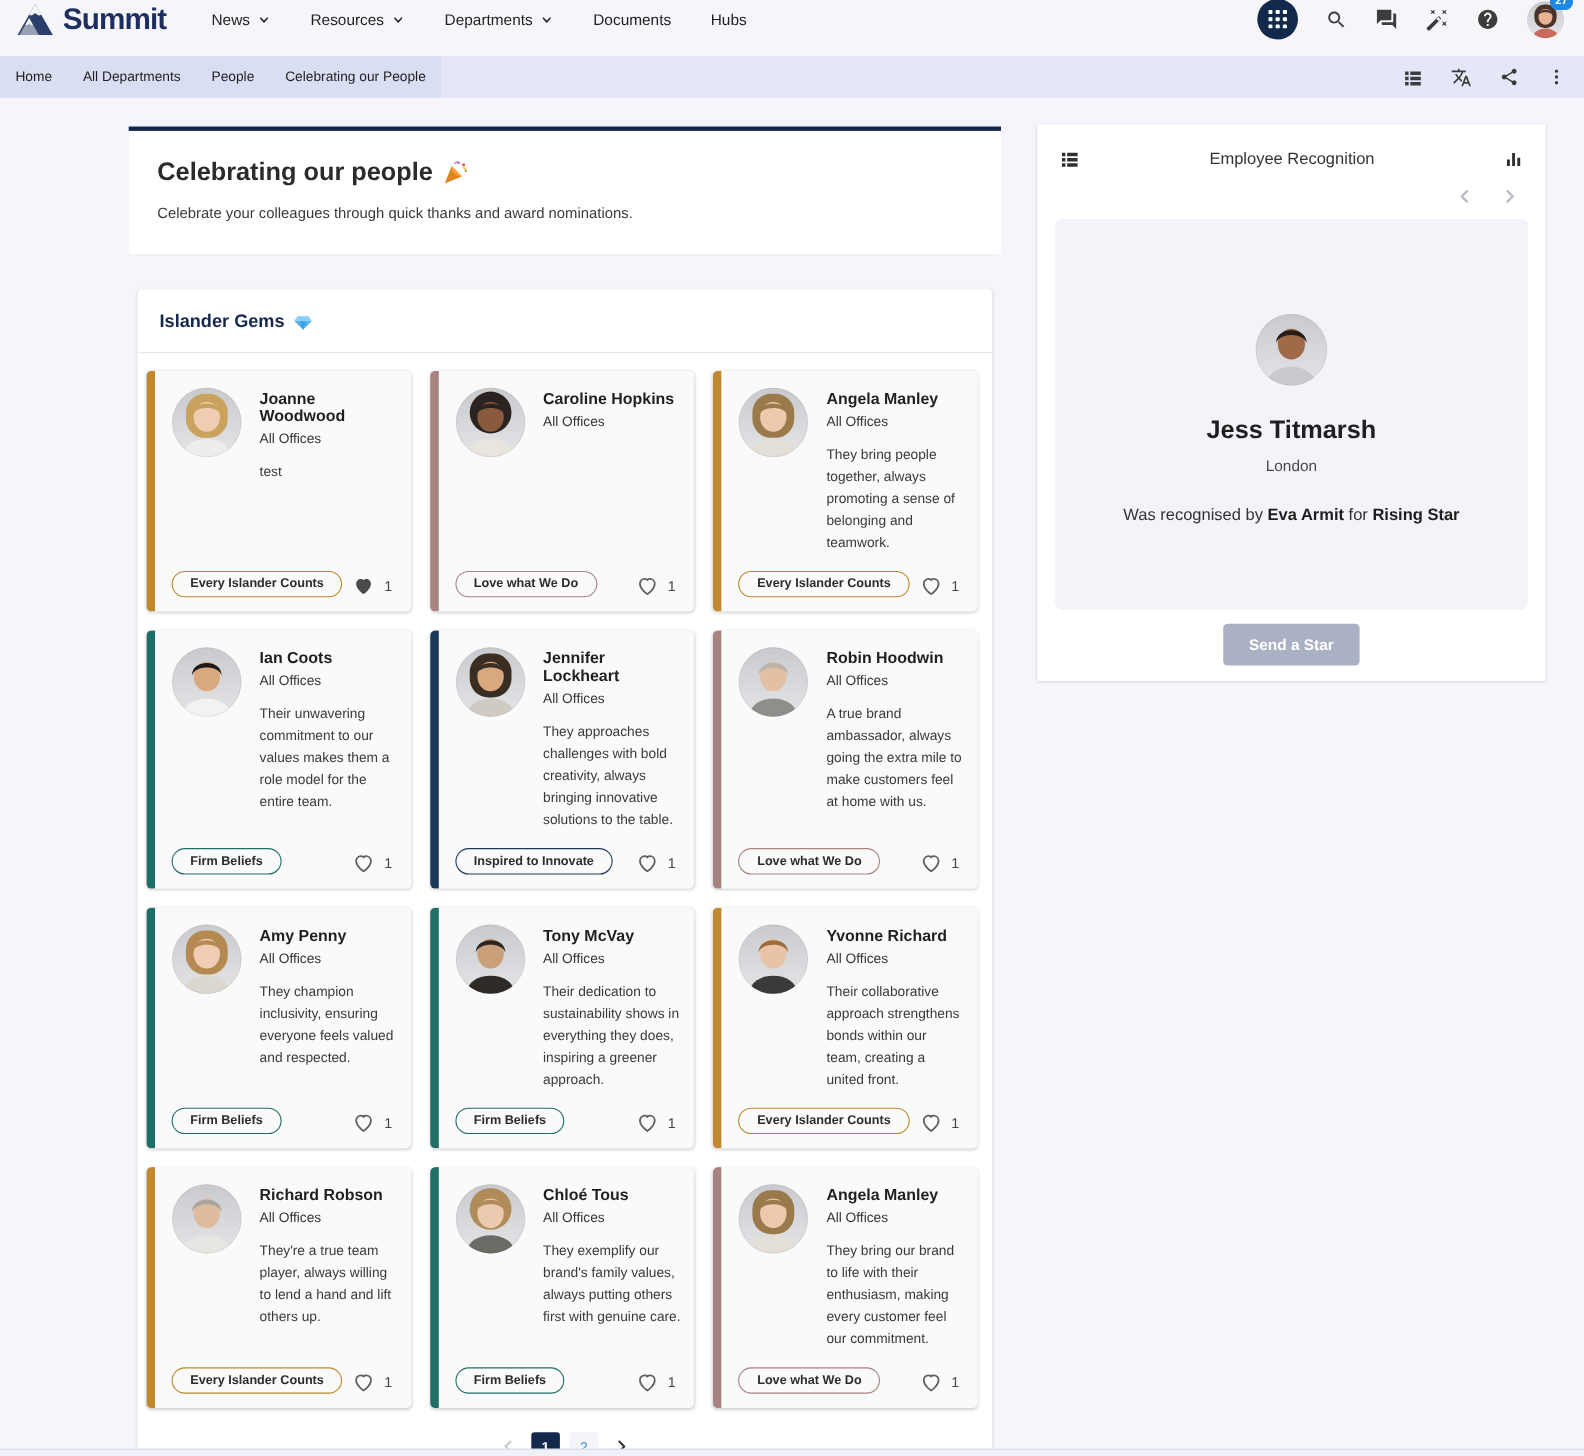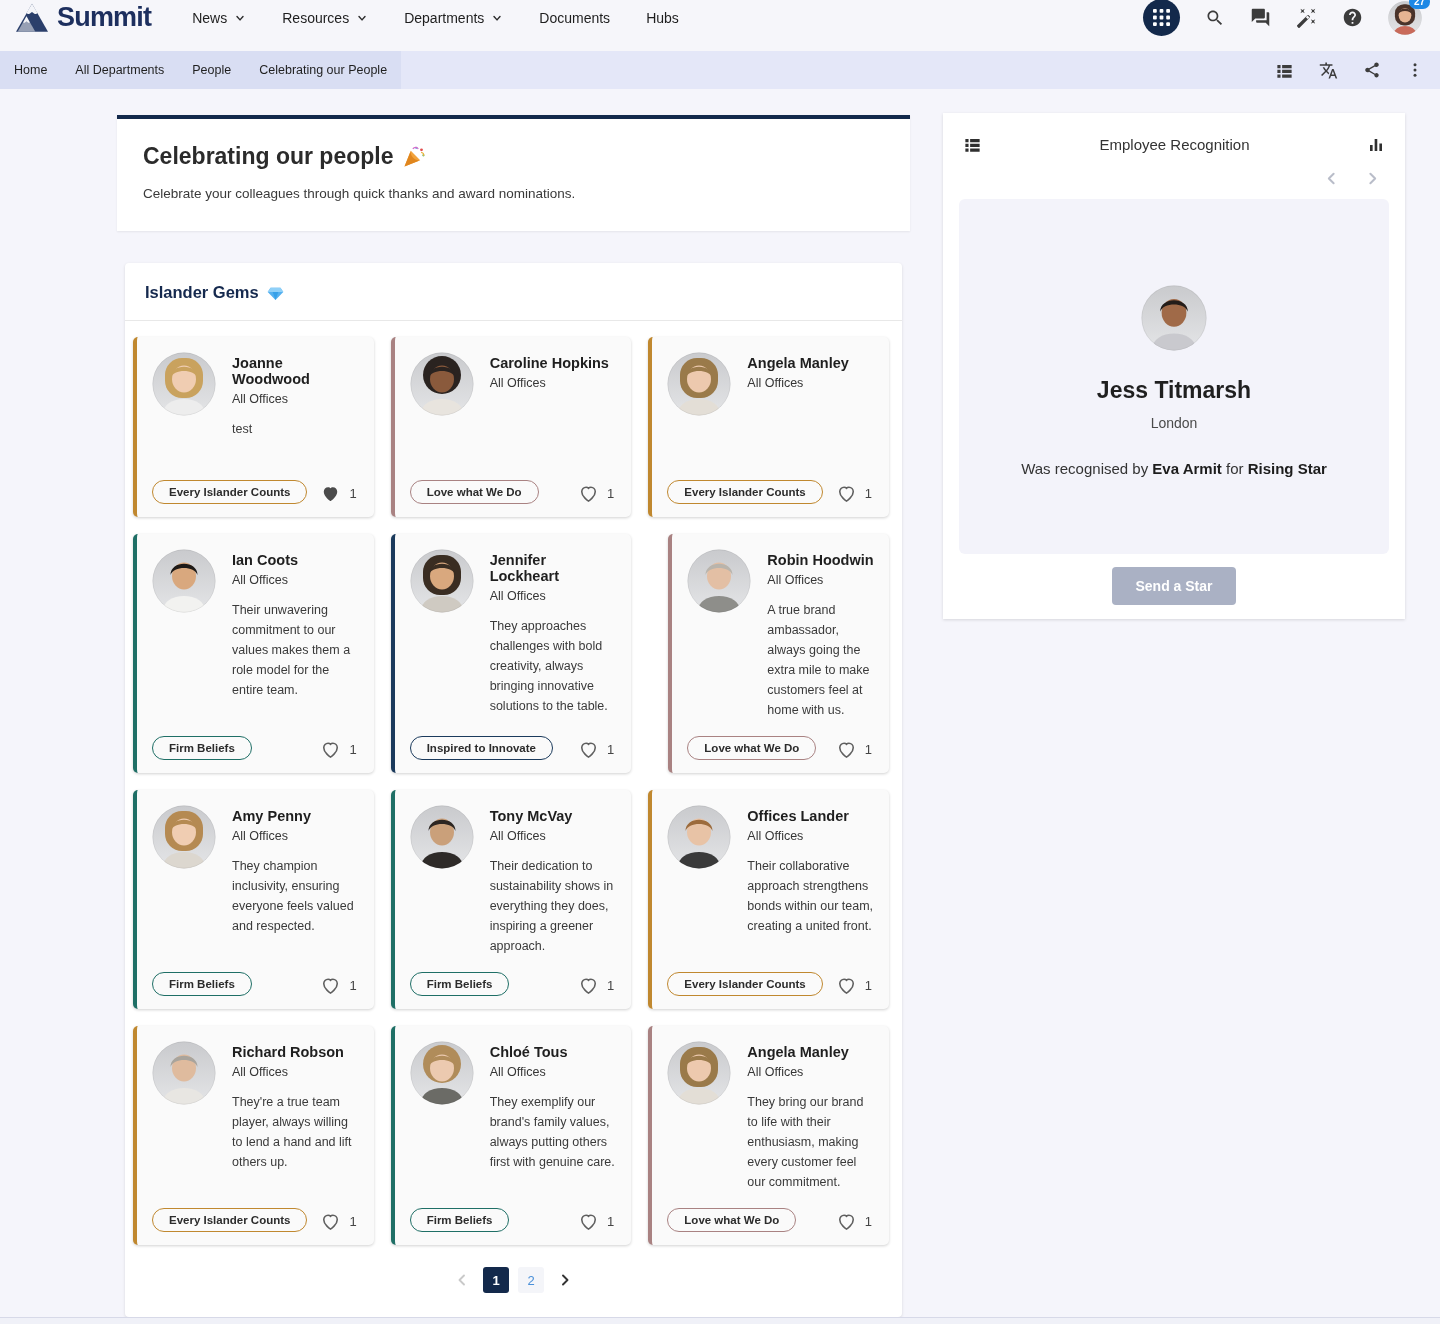--- a/index.html
+++ b/index.html
@@ -34,21 +34,21 @@
   .page-title { font-size:23px; font-weight:700; color:#2b2b2b; display:flex; align-items:center; gap:9px; }
   .page-subtitle { margin-top:16px; font-size:13.5px; color:#3a3a3a; }
   
   .gems-panel { margin:32px 8px 0; background:#fff; border-radius:4px; box-shadow:0 1px 3px rgba(0,0,0,.13); }
   .gems-header { display:flex; align-items:center; padding:20px 20px 18px; border-bottom:1px solid #e8e8e8; }
   .gems-title { font-size:16.5px; font-weight:700; color:#15294e; display:flex; align-items:flex-end; gap:8px; }
   .gems-actions { margin-left:auto; display:flex; gap:11px; }
   .filter-btn { background:#e3e3e3; border:none; border-radius:4px; padding:8px 17px; font-size:13px; font-weight:600; color:#222; display:flex; align-items:center; gap:9px; cursor:pointer; font-family:inherit; }
   .nominate-btn { background:#13294b; color:#fff; border:none; border-radius:4px; padding:8px 16px; font-size:13px; font-weight:600; display:flex; align-items:center; gap:9px; cursor:pointer; font-family:inherit; }
   .cards-grid { display:grid; grid-template-columns:repeat(3,1fr); gap:17px; padding:16px 13px 6px 8px; }
-  .gem-card { background:#fafafa; border-radius:5px; box-shadow:0 1px 3px rgba(0,0,0,.18); border-left:4px solid #84cc16; padding:15px 12px 13px 15px; display:flex; flex-direction:column; min-height:180px; }
+  .gem-card { background:#fafafa; border-radius:5px; box-shadow:0 1px 3px rgba(0,0,0,.18); border-left:8px solid #84cc16; padding:15px 12px 13px 15px; display:flex; flex-direction:column; min-height:180px; }
   .gem-top { display:flex; gap:16px; }
   .gem-avatar { flex:none; width:64px; height:64px; }
   .gem-right { flex:1; min-width:0; padding-top:3px; }
   .gem-name { font-size:14.5px; font-weight:600; color:#1f1f1f; margin-bottom:5px; }
   .gem-office { font-size:12.5px; color:#363636; margin-bottom:13px; }
   .gem-quote { font-size:12.5px; color:#3a3a3a; line-height:1.6; }
   .gem-footer { display:flex; align-items:flex-end; margin-top:auto; padding-top:16px; }
   .gem-badge { border:1.7px solid #999; border-radius:15px; padding:5px 16px; font-size:11.5px; font-weight:600; color:#2c2c2c; background:transparent; white-space:nowrap; }
   .gem-likes { margin-left:auto; display:flex; align-items:center; gap:8px; padding-right:5px; }
   .heart { display:flex; cursor:pointer; }
@@ -352,20 +352,21 @@
                     <rect x="13" y="6" width="38" height="40" rx="17" fill="#9a7a4a"></rect>
       <ellipse cx="32" cy="61" rx="21" ry="14" fill="#e3ded6"></ellipse>
       <ellipse cx="32" cy="27" rx="12" ry="13.5" fill="#edc9ae"></ellipse>
       <path d="M18.5 26 C18.5 11 45.5 11 45.5 26 C42.5 16.5 21.5 16.5 18.5 26 Z" fill="#9a7a4a"></path>
     </g>
     <circle cx="32" cy="32" r="31.2" fill="none" stroke="rgba(0,0,0,0.06)"></circle>
   </svg></div>
       <div class="gem-right">
         <div class="gem-name">Angela Manley</div>
         <div class="gem-office">All Offices</div>
+        <div class="gem-quote">They bring people together, always promoting a sense of belonging and teamwork.</div>
       </div>
     </div>
     <div class="gem-footer">
       <span class="gem-badge" style="border-color: rgb(192, 136, 47);">Every Islander Counts</span>
       <span class="gem-likes">
         <span class="heart">
                   <svg width="21" height="21" viewBox="0 0 24 24">
                     <path d="M12 20.7 C11.5 20.4 4.3 15.6 4.3 9.9 C4.3 7.1 6.5 4.9 9.2 4.9 C10.6 4.9 11.6 5.6 12 6.1 C12.4 5.6 13.4 4.9 14.8 4.9 C17.5 4.9 19.7 7.1 19.7 9.9 C19.7 15.6 12.5 20.4 12 20.7 Z" fill="none" stroke="#5f5f5f" stroke-width="1.8"></path>
                   </svg>
                 </span>
@@ -446,21 +447,21 @@
         <span class="heart">
                   <svg width="21" height="21" viewBox="0 0 24 24">
                     <path d="M12 20.7 C11.5 20.4 4.3 15.6 4.3 9.9 C4.3 7.1 6.5 4.9 9.2 4.9 C10.6 4.9 11.6 5.6 12 6.1 C12.4 5.6 13.4 4.9 14.8 4.9 C17.5 4.9 19.7 7.1 19.7 9.9 C19.7 15.6 12.5 20.4 12 20.7 Z" fill="none" stroke="#5f5f5f" stroke-width="1.8"></path>
                   </svg>
                 </span>
         <span class="like-count">1</span>
       </span>
     </div>
   </div>
 
-  <div class="gem-card" style="border-left-color: rgb(169, 130, 130); margin-left: 20px;">
+  <div class="gem-card" style="border-left-color: rgb(169, 130, 130);">
     <div class="gem-top">
       <div class="gem-avatar"><svg width="64" height="64" viewBox="0 0 64 64">
     <defs>
                     <clipPath id="av6">
                       <circle cx="32" cy="32" r="31.5"></circle>
                     </clipPath>
     <linearGradient id="av6g" x1="0" y1="0" x2="0" y2="1">
                       <stop offset="0" stop-color="#c9cacd"></stop>
                       <stop offset="1" stop-color="#e4e5e7"></stop>
                     </linearGradient>
@@ -585,21 +586,21 @@
                   </defs>
     <circle cx="32" cy="32" r="31.5" fill="url(#av9g)"></circle>
     <g clip-path="url(#av9)">
       <ellipse cx="32" cy="61" rx="21" ry="14" fill="#3a3a3a"></ellipse>
       <ellipse cx="32" cy="27" rx="12" ry="13.5" fill="#e8c3a6"></ellipse>
       <path d="M18.5 26 C18.5 11 45.5 11 45.5 26 C42.5 16.5 21.5 16.5 18.5 26 Z" fill="#9c6b3c"></path>
     </g>
     <circle cx="32" cy="32" r="31.2" fill="none" stroke="rgba(0,0,0,0.06)"></circle>
   </svg></div>
       <div class="gem-right">
-        <div class="gem-name">Offices Lander</div>
+        <div class="gem-name">Yvonne Richard</div>
         <div class="gem-office">All Offices</div>
         <div class="gem-quote">Their collaborative approach strengthens bonds within our team, creating a united front.</div>
       </div>
     </div>
     <div class="gem-footer">
       <span class="gem-badge" style="border-color: rgb(192, 136, 47);">Every Islander Counts</span>
       <span class="gem-likes">
         <span class="heart">
                   <svg width="21" height="21" viewBox="0 0 24 24">
                     <path d="M12 20.7 C11.5 20.4 4.3 15.6 4.3 9.9 C4.3 7.1 6.5 4.9 9.2 4.9 C10.6 4.9 11.6 5.6 12 6.1 C12.4 5.6 13.4 4.9 14.8 4.9 C17.5 4.9 19.7 7.1 19.7 9.9 C19.7 15.6 12.5 20.4 12 20.7 Z" fill="none" stroke="#5f5f5f" stroke-width="1.8"></path>

